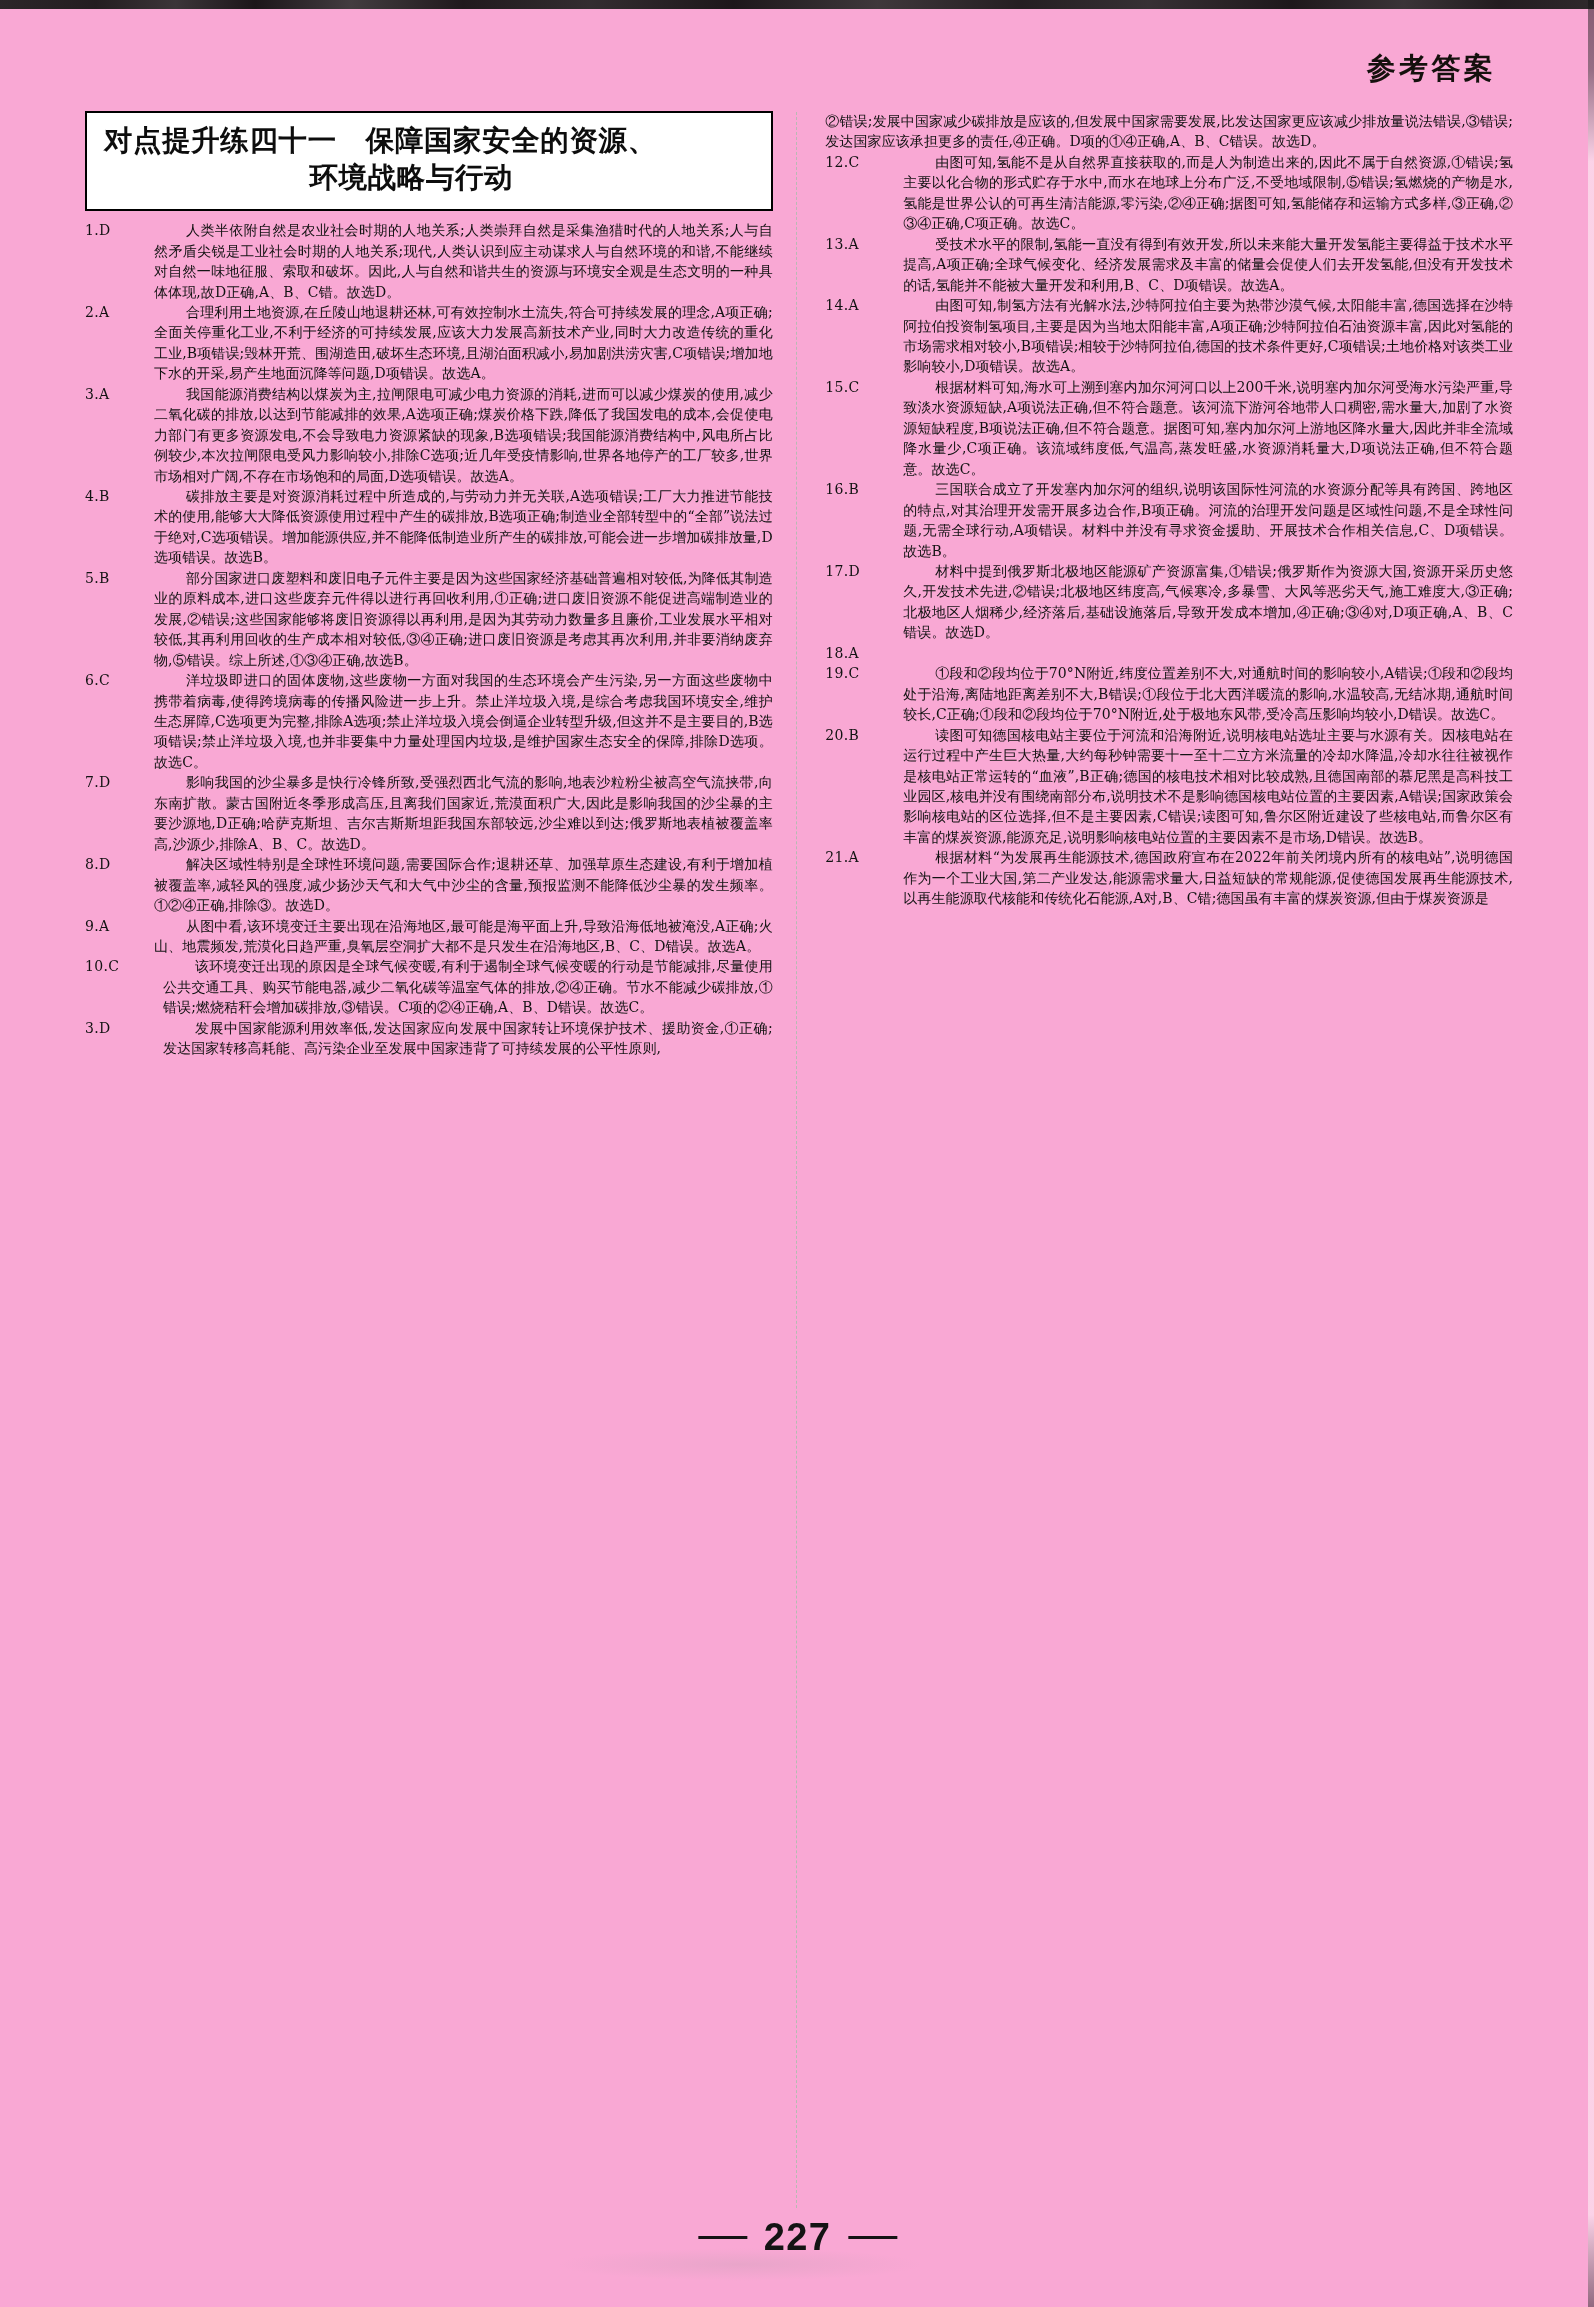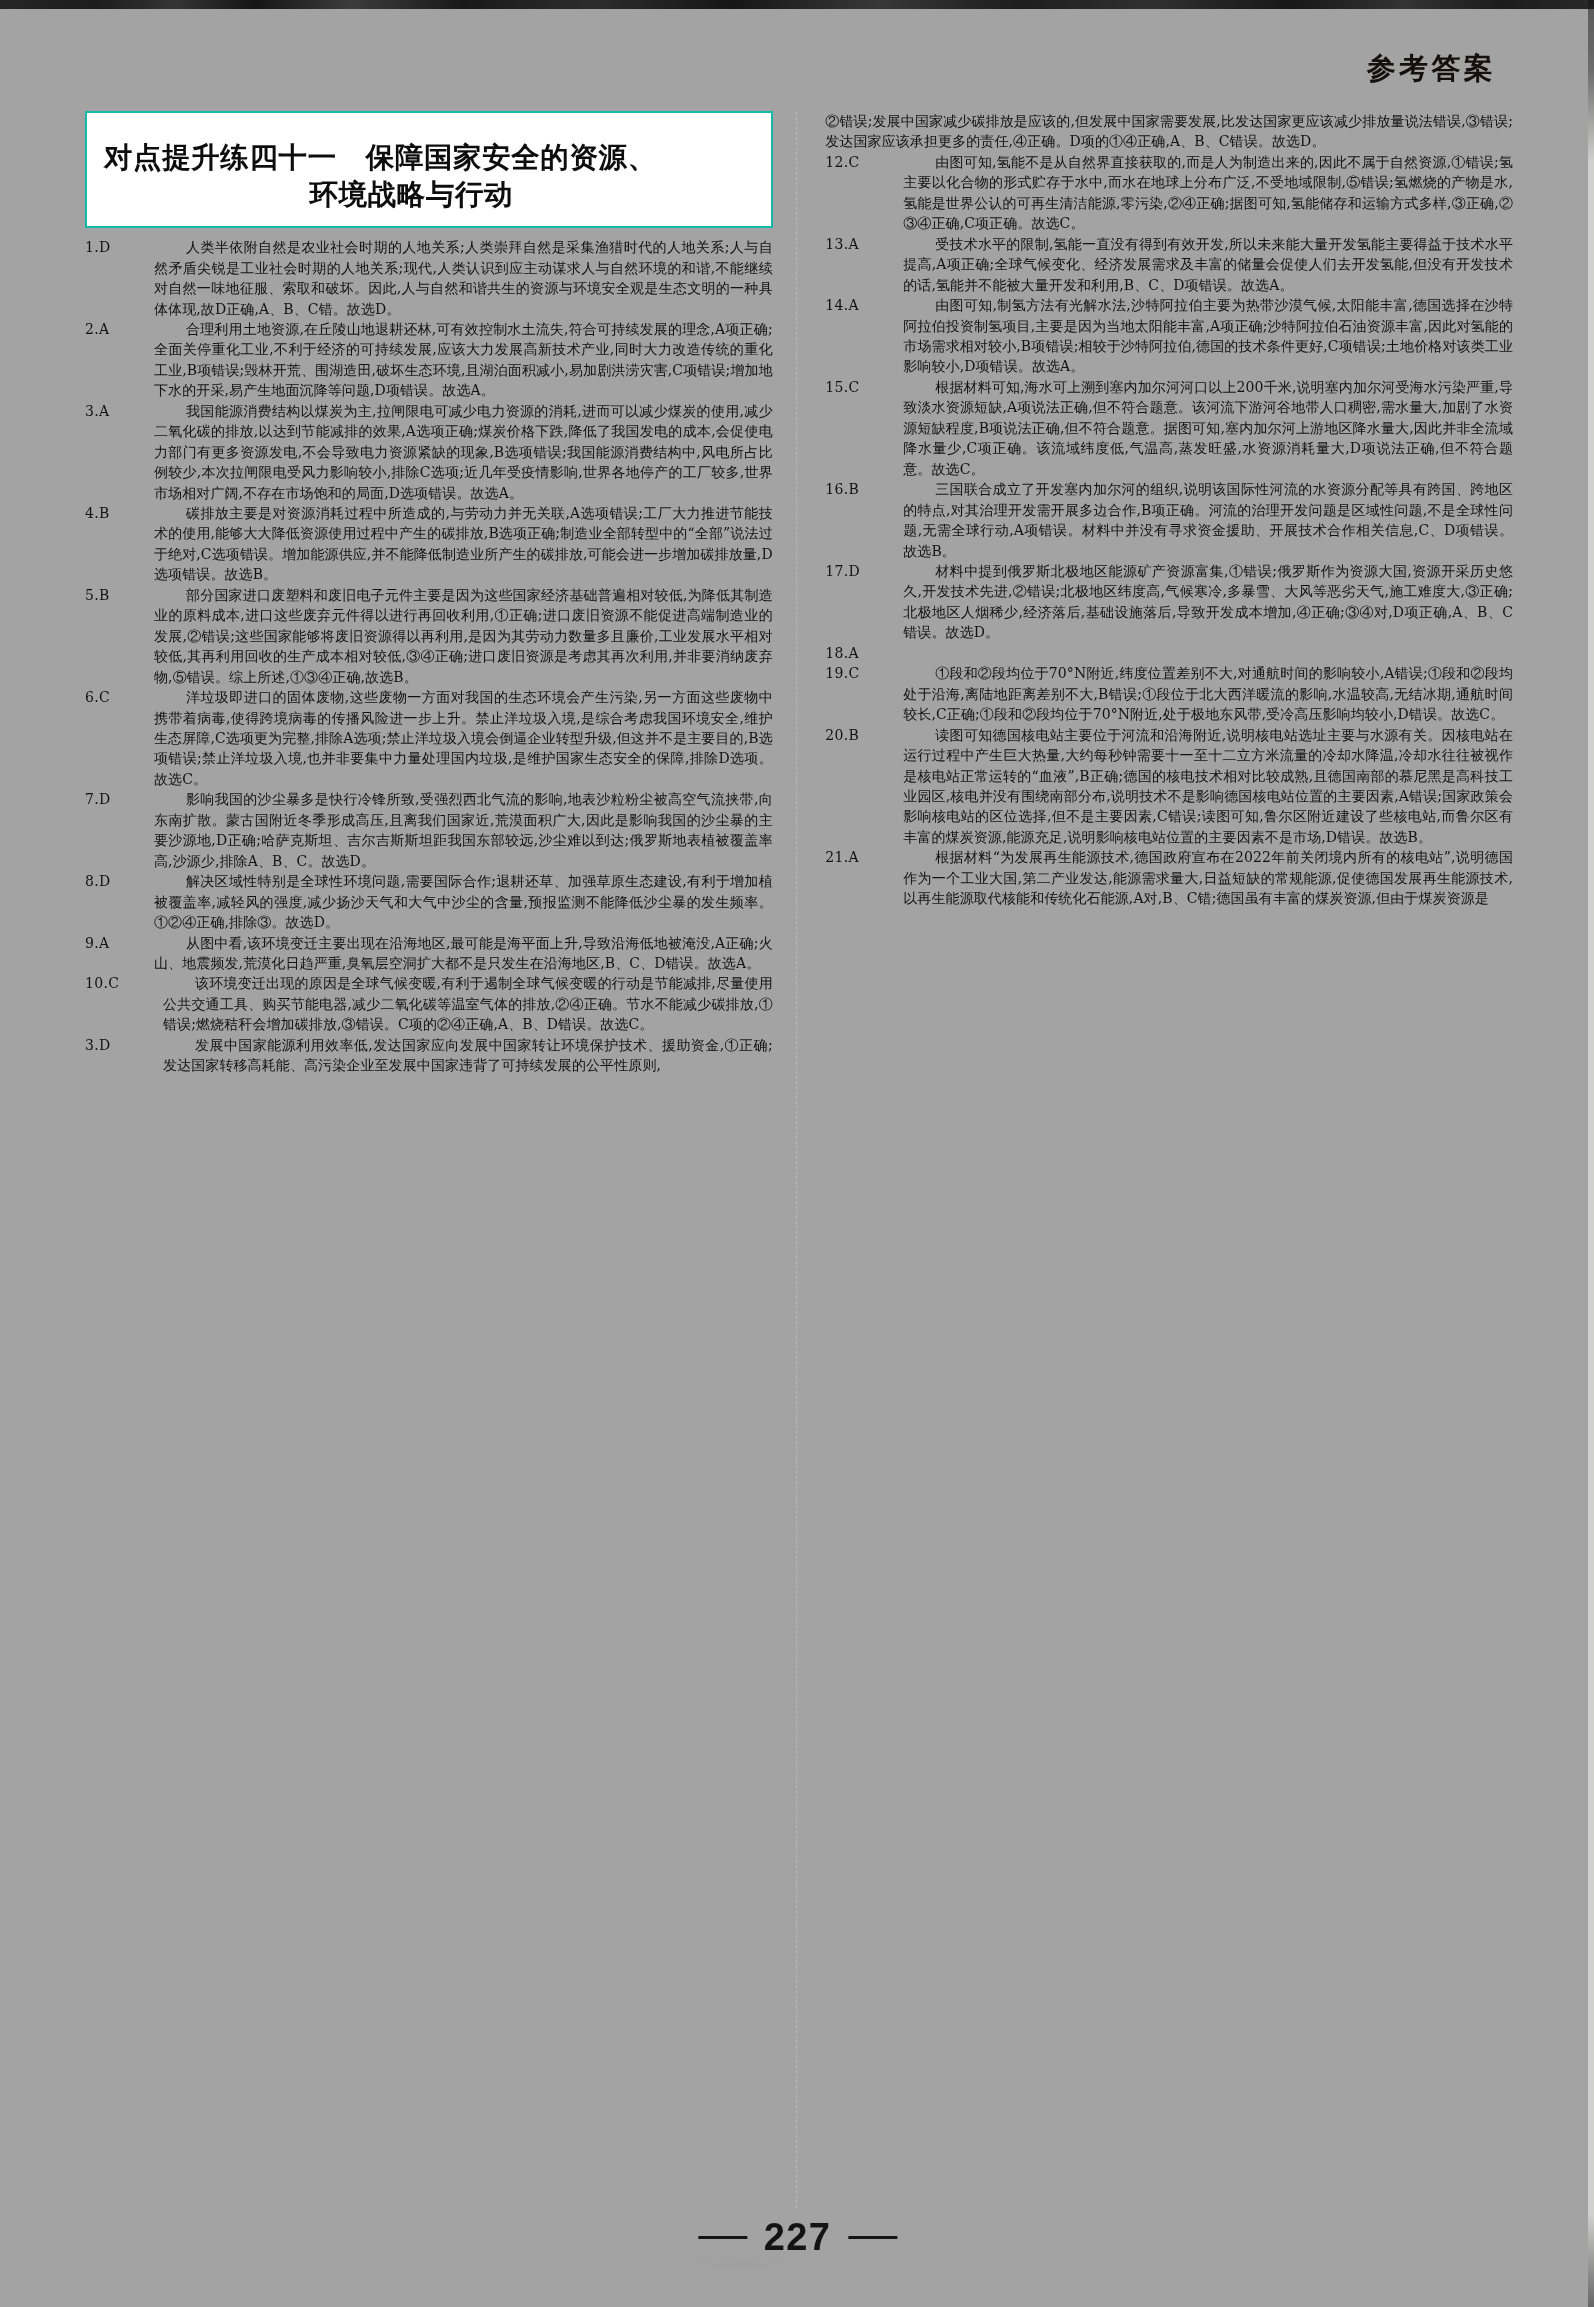--- a/index.html
+++ b/index.html
@@ -13,21 +13,21 @@
     font-family: "DejaVu Serif", "Liberation Serif", serif;
     color: #111111;
     position: relative;
     overflow: hidden;
   }
 
   
   #page {
     position: absolute;
     inset: 0;
-    background: #a3a3a3;
+    background: #f9a8d4;
   }
 
   
   .scan-edge-top {
     position: absolute;
     top: 0; left: 0; right: 0;
     height: 9.3px;
     background: linear-gradient(90deg,
       #1a1a1a 0%, #111 6%, #2b2b2b 11%, #090909 16%,
       #333 22%, #0d0d0d 29%, #222 37%, #0a0a0a 46%,
@@ -77,22 +77,22 @@
     position: absolute;
     top: 112px;
     left: 796px;
     width: 0;
     height: 2096px;
     border-left: 1.3px dashed #b9b9b3;
   }
 
   
   .title-box {
-    border: 2px solid #14b8a6;
-    padding: 27px 12px 12px 17px;
+    border: 2px solid #000000;
+    padding: 10px 12px 12px 17px;
     margin-bottom: 9.3px;
     background: #fff;
   }
   .title-line {
     font-family: "DejaVu Sans", "Liberation Sans", sans-serif;
     font-weight: 700;
     font-size: 28.4px;
     line-height: 1.30;
     letter-spacing: 0.7px;
     color: #0d0d0d;

